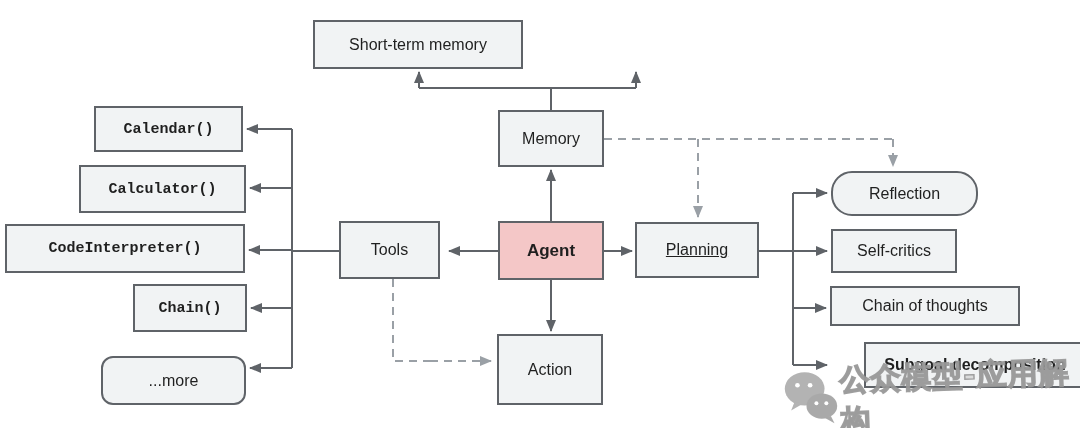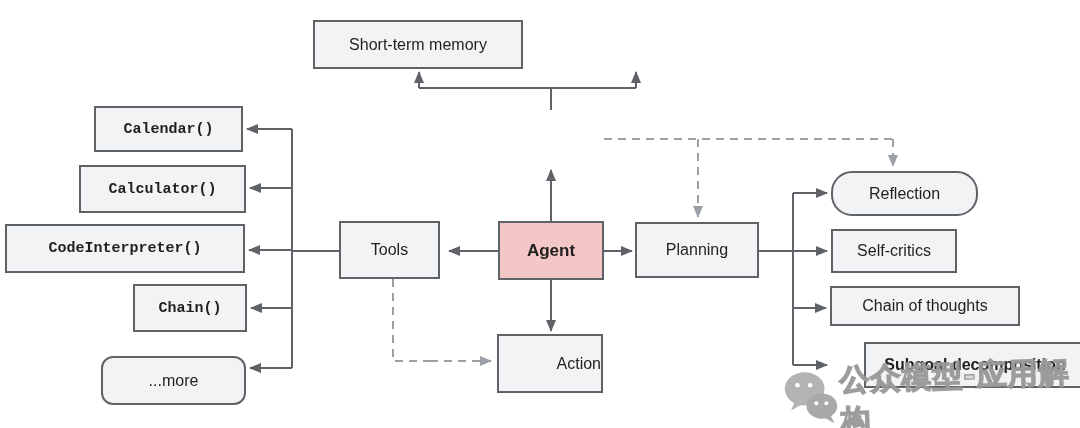--- a/index.html
+++ b/index.html
@@ -69,30 +69,33 @@
     <line x1="698" y1="139" x2="698" y2="217" stroke="#9aa0a6" stroke-width="2" stroke-dasharray="8 6" marker-end="url(#ahd)"></line>
     <line x1="893" y1="139" x2="893" y2="166" stroke="#9aa0a6" stroke-width="2" stroke-dasharray="8 6" marker-end="url(#ahd)"></line>
 
     <path d="M393,279 L393,361 L430,361" stroke="#9aa0a6" stroke-width="2" stroke-dasharray="8 6" fill="none"></path>
     <line x1="430" y1="361" x2="491" y2="361" stroke="#9aa0a6" stroke-width="2" stroke-dasharray="8 6" marker-end="url(#ahd)"></line>
   </svg>
 
   <div class="node" style="left:313px;top:20px;width:210px;height:49px;">
     <span>Short-term memory</span>
   </div>
+  <div class="node" style="left:498px;top:110px;width:106px;height:57px;">
+    <span>Memory</span>
+  </div>
   <div class="node agent" style="left:498px;top:221px;width:106px;height:59px;">
     <span>Agent</span>
   </div>
   <div class="node" style="left:339px;top:221px;width:101px;height:58px;">
     <span>Tools</span>
   </div>
-  <div class="node" style="left:635px;top:222px;width:124px;height:56px;">
+  <div class="node" style="left:635px;top:222px;width:124px;height:56px;text-decoration:underline;">
     <span>Planning</span>
   </div>
-  <div class="node" style="left:497px;top:334px;width:106px;height:59px;justify-content:flex-end;">
+  <div class="node" style="left:497px;top:334px;width:106px;height:71px;">
     <span>Action</span>
   </div>
 
   <div class="node mono" style="left:94px;top:106px;width:149px;height:46px;">
     <span>Calendar()</span>
   </div>
   <div class="node mono" style="left:79px;top:165px;width:167px;height:48px;">
     <span>Calculator()</span>
   </div>
   <div class="node mono" style="left:5px;top:224px;width:240px;height:49px;text-align:center;">

